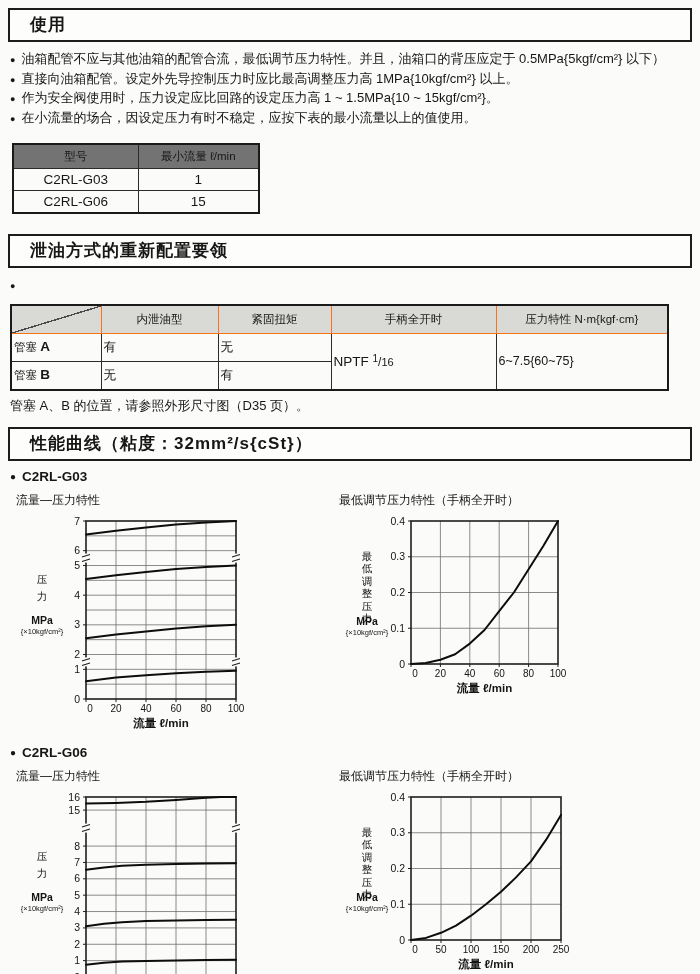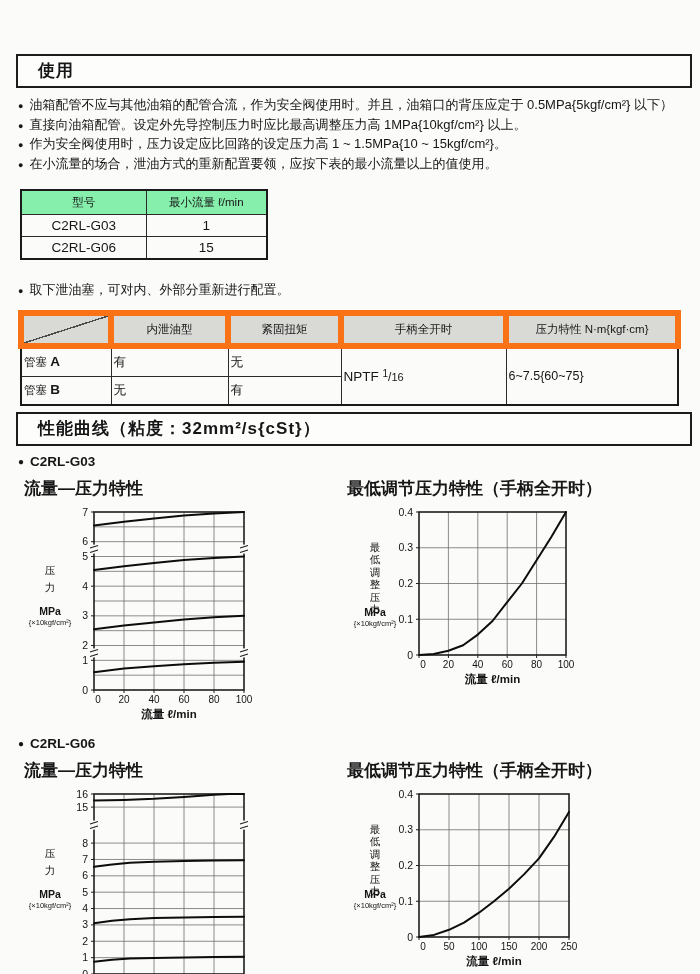--- a/index.html
+++ b/index.html
@@ -4,46 +4,46 @@
 <style>
   * { box-sizing: border-box; }
   html,body { margin:0; padding:0; }
   body {
     width:700px; height:974px;
     background:#fbfbf9;
     color:#161616;
     font-family:"Liberation Sans","DejaVu Sans",sans-serif;
     overflow:hidden;
   }
-  .page { width:700px; height:730px; padding:8px 8px 0 16px;margin-top:46px; }
+  .page { width:700px; height:730px; padding:8px 8px 0 8px; }
 
   .title-box {
     border:2px solid #1c1c1c;
     background:#fdfdfc;
     font-size:17px; font-weight:bold;
     padding:3px 10px 4px 20px;
     margin:0 0 7px 0;
     letter-spacing:1px;
   }
 
   .bullets { list-style:none; margin:2px 0 8px 0; padding:0; font-size:13px; line-height:1.5; }
   .bullets li { display:flex; align-items:flex-start; }
   .dot { font-size:9px; margin:5px 6px 0 2px; flex:0 0 auto; }
   .cont-line { margin-left:19px; }
 
   table { border-collapse:collapse; }
   .t1 { margin:16px 0 20px 4px; border:2px solid #1a1a1a; }
-  .t1 th { background:#86efac; font-weight:normal; font-size:11.5px; padding:4px 10px; border:1px solid #2a2a2a; text-align:center; }
+  .t1 th { background:#737373; font-weight:normal; font-size:11.5px; padding:4px 10px; border:1px solid #2a2a2a; text-align:center; }
   .t1 td { font-size:13.5px; padding:3px 10px; border:1px solid #2a2a2a; text-align:center; }
   .t1 td:first-child { width:125px; }
   .t1 td:last-child, .t1 th:last-child { width:121px; }
 
   .sec2-box { margin-top:14px; }
   .t2 { width:657px; margin:10px 0 6px 2px; border:2px solid #1a1a1a; table-layout:fixed; }
-  .t2 th { background:#d9d9d6; font-weight:normal; font-size:11.5px; padding:6px 2px; border:6px solid #f97316; text-align:center; }
+  .t2 th { background:#d9d9d6; font-weight:normal; font-size:11.5px; padding:6px 2px; border:1px solid #f97316; text-align:center; }
   .t2 td { font-size:12.5px; padding:5px 2px; border:1px solid #2a2a2a; }
   .t2 .rowhead { font-size:11.5px; }
   .t2 .rowhead b { font-size:13.5px; font-weight:bold; }
   .t2 .diag {
     background-color:#d9d9d6;
     background-image:linear-gradient(to bottom right,
       rgba(0,0,0,0) calc(50% - 0.7px), #4a4a4a calc(50% - 0.7px),
       #4a4a4a calc(50% + 0.7px), rgba(0,0,0,0) calc(50% + 0.7px));
   }
   .t2 .plug { font-size:13.5px; }
@@ -53,49 +53,49 @@
   .torque-hdr-unit, .torque-cell { font-size:13px; }
 
   .footnote { font-size:13px; margin:4px 0 12px 2px; }
 
   .model-head { display:flex; align-items:center; font-weight:bold; font-size:13.5px; margin:8px 0 8px 2px; }
   .model-head .dot { font-size:10px; margin:0 6px 0 0; }
 
   .charts-row { display:flex; align-items:flex-start; }
   .chart-box { }
   .chart-box.right { margin-left:79px; }
-  .chart-title { font-size:17px; font-weight:bold; margin:0 0 2px 8px; white-space:nowrap; }
+  .chart-title { font-size:12px; font-weight:normal; margin:0 0 2px 8px; white-space:nowrap; }
 
   svg text { font-family:"Liberation Sans","DejaVu Sans",sans-serif; fill:#141414; }
 </style>
 </head>
 <body>
 
 <div class="page">
 
   <div class="title-box">
     <span>使用</span>
   </div>
 
   <ul class="bullets">
     <li>
         <span class="dot">●</span>
-        <span>油箱配管不应与其他油箱的配管合流，作为安全阀使用时。并且，油箱口的背压应定于 0.5MPa{5kgf/cm²} 以下）</span>
+        <span>油箱配管不应与其他油箱的配管合流，最低调节压力特性。并且，油箱口的背压应定于 0.5MPa{5kgf/cm²} 以下）</span>
       </li>
     <li>
         <span class="dot">●</span>
         <span>直接向油箱配管。设定外先导控制压力时应比最高调整压力高 1MPa{10kgf/cm²} 以上。</span>
       </li>
     <li>
         <span class="dot">●</span>
         <span>作为安全阀使用时，压力设定应比回路的设定压力高 1 ~ 1.5MPa{10 ~ 15kgf/cm²}。</span>
       </li>
     <li>
         <span class="dot">●</span>
-        <span>在小流量的场合，泄油方式的重新配置要领，应按下表的最小流量以上的值使用。</span>
+        <span>在小流量的场合，因设定压力有时不稳定，应按下表的最小流量以上的值使用。</span>
       </li>
   </ul>
 
   <table class="t1">
     <thead>
       <tr>
         <th>型号</th>
         <th>最小流量 ℓ/min</th>
       </tr>
     </thead>
@@ -104,25 +104,27 @@
         <td>C2RL-G03</td>
         <td>1</td>
       </tr>
       <tr>
         <td>C2RL-G06</td>
         <td>15</td>
       </tr>
     </tbody>
   </table>
 
+  <div class="title-box sec2-box">
+    <span>泄油方式的重新配置要领</span>
+  </div>
 
   <ul class="bullets">
     <li>
         <span class="dot">●</span>
-        <span>取下泄油塞，可对内、外部分重新进行配置。</span>
       </li>
   </ul>
 
   <table class="t2">
     <colgroup>
       <col style="width:90px">
         <col style="width:117px">
         <col style="width:113px">
         <col style="width:165px">
         <col style="width:172px">
@@ -147,20 +149,21 @@
         <td class="torque-cell" rowspan="2">6~7.5{60~75}</td>
       </tr>
       <tr>
         <td class="rowhead"><span>管塞</span> <b>B</b></td>
         <td>无</td>
         <td>有</td>
       </tr>
     </tbody>
   </table>
 
+  <div class="footnote">管塞 A、B 的位置，请参照外形尺寸图（D35 页）。</div>
 
   <div class="title-box">
     <span>性能曲线（粘度：32mm²/s{cSt}）</span>
   </div>
 
   <div class="perf-model">
     <div class="model-head">
       <span class="dot">●</span>
       <span>C2RL-G03</span>
     </div>

